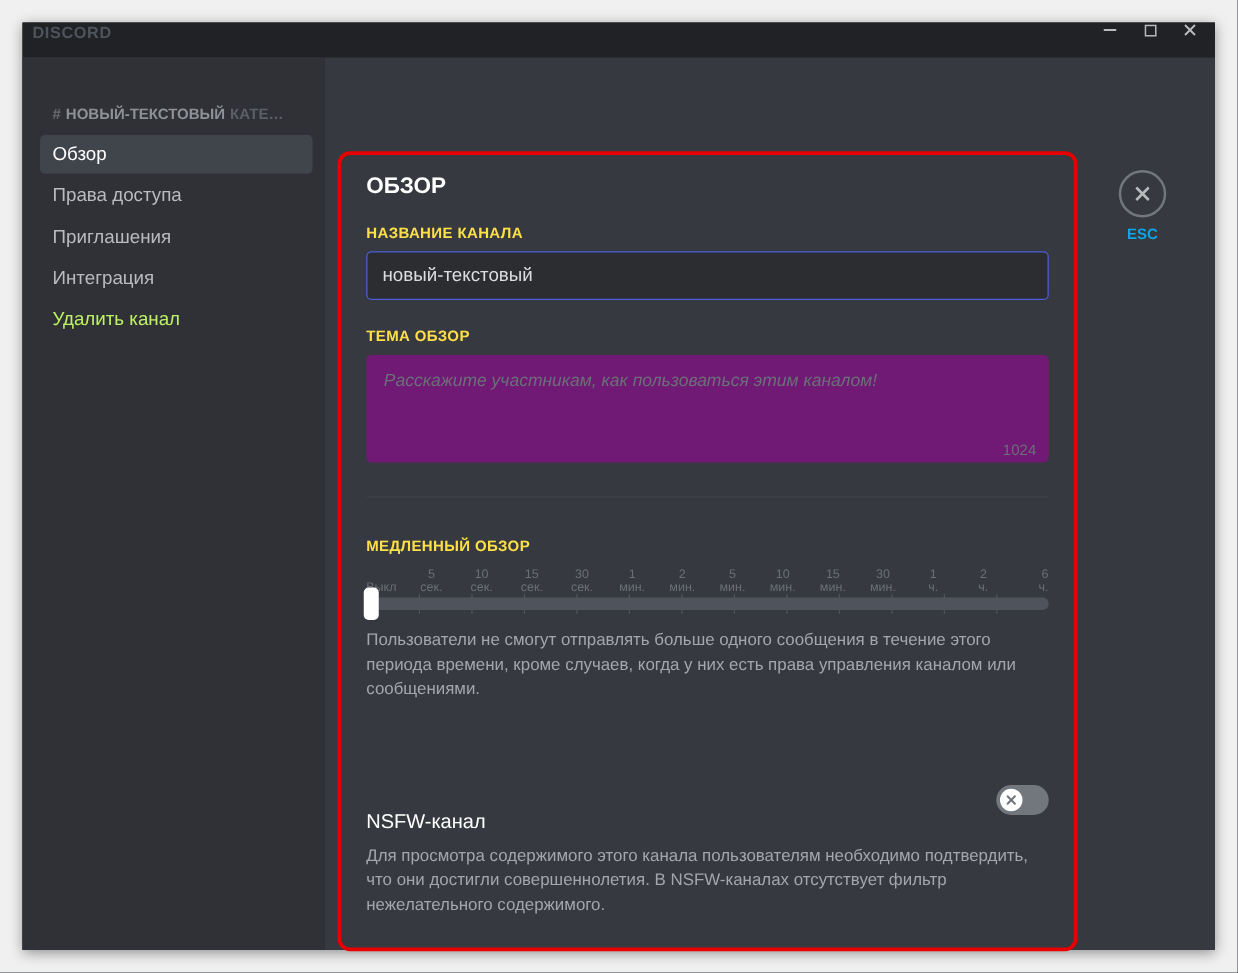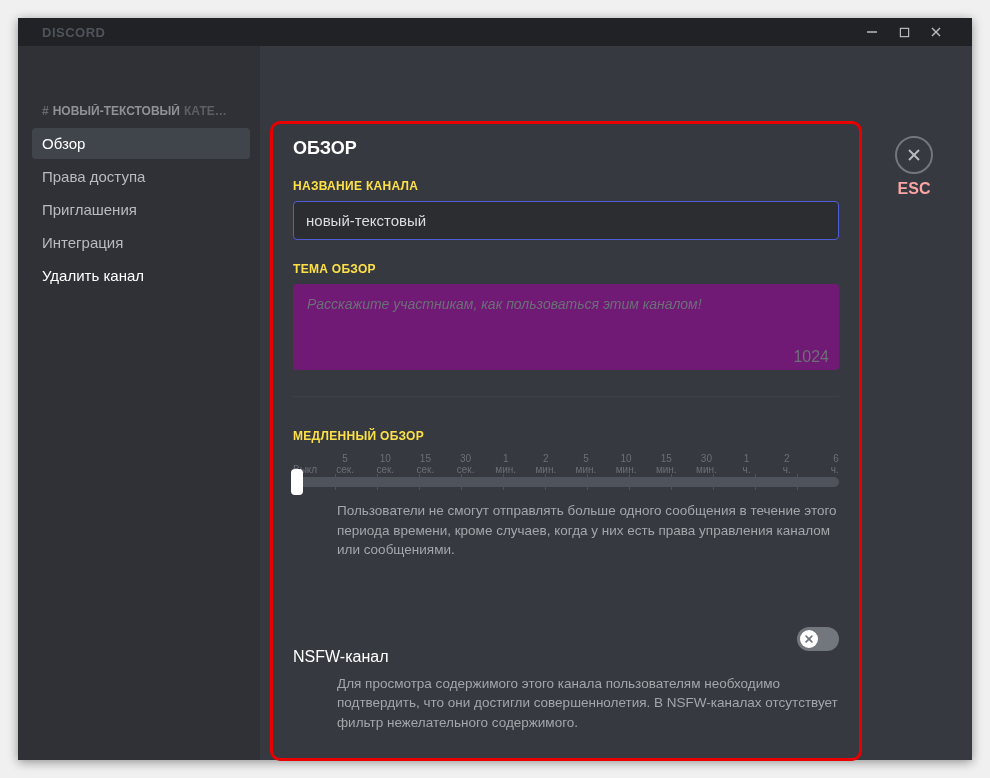--- a/index.html
+++ b/index.html
@@ -12,60 +12,60 @@
 .app-window {
   position: absolute;
   left: 18px; top: 18px;
   width: 954px; height: 742px;
   background: #202225;
   display: flex; flex-direction: column;
   box-shadow: 0 2px 10px rgba(0,0,0,0.4);
 }
 .titlebar {
   height: 28px;
-  display: flex; align-items: center;
-  padding: 0 24px;
+  display: flex; align-items: flex-start;
+  padding: 0 8px;
   background: #202225;
 }
 .titlebar .brand {
   font-size: 13px; font-weight: 700;
   color: #4f545c; letter-spacing: 0.5px;
 }
 .titlebar .win-controls {
   margin-left: auto; display: flex; gap: 20px; padding-right: 6px;
 }
 .titlebar .win-btn {
   width: 12px; height: 12px; display:flex; align-items:center; justify-content:center;
   color: #b9bbbe; font-size: 12px; line-height: 1;
 }
 .content-area {
   flex: 1; display: flex; background: #36393f;
   position: relative;
 }
 .sidebar {
   width: 242px; background: #2f3136;
-  padding-top: 58px; padding-left: 14px; padding-right: 0;
+  padding-top: 38px; padding-left: 14px; padding-right: 0;
 }
 .sidebar-header {
   font-size: 12px; color: #8e9297;
   padding: 0 10px 10px 10px;
   white-space: nowrap; overflow:hidden; text-overflow:ellipsis;
   font-weight: 600;
 }
 .sidebar-header .hash { opacity: .6; margin-right: 4px; }
 .sidebar-header .cat { color: #5c5f66; margin-left: 4px;}
 .sidebar-item {
   padding: 7px 10px; font-size: 15px; color: #b9bbbe;
   border-radius: 4px; margin-bottom: 2px; cursor: pointer;
   margin-right: 10px;
 }
 .sidebar-item.active {
   background: #40444b; color: #fff;
 }
-.sidebar-item.danger { color: #ffffff; }
+.sidebar-item.danger { color: #bef264; }
 .main-panel {
   flex:1; position: relative;
   padding: 0;
 }
 .highlight-box {
   position: absolute;
   left: 10px; top: 75px;
   width: 592px; height: 640px;
   border: 3px solid #e80000;
   border-radius: 10px;
@@ -100,21 +100,21 @@
   background: #701a75;
   border: none; border-radius: 4px;
   padding: 12px 14px;
   color: #dcddde; font-size: 14px;
   outline: none; resize: none;
   font-family: inherit;
 }
 .textarea::placeholder { color: #6b6f77; font-style: italic; }
 .char-count {
   position: absolute; right: 10px; bottom: 8px;
-  font-size: 16px; color: #6b6f77;
+  font-size: 12px; color: #6b6f77;
 }
 .divider {
   border: none; border-top: 1px solid #3f4147;
   margin: 22px 0 28px 0;
 }
 .slowmode-block { margin-top: 32px; }
 .slider-wrap { position: relative; margin-top: 10px; margin-bottom: 14px; }
 .slider-labels {
   display: flex; justify-content: space-between;
   font-size: 10px; color: #6b6f77; margin-bottom: 2px;
@@ -129,21 +129,21 @@
 }
 .slider-tick {
   position: absolute; top: -3px; bottom: -3px; width:1px;
   background: #4f545c;
 }
 .slider-thumb {
   position: absolute; left: 0; top: 50%; transform: translate(-2px,-50%);
   width: 12px; height: 26px; background: #fff; border-radius: 4px;
 }
 .help-text {
-  font-size: 13.5px; color: #a3a6aa; line-height: 1.45; margin-left: 44px;
+  font-size: 13.5px; color: #a3a6aa; line-height: 1.45;
 }
 .nsfw-row {
   display:flex; align-items:center; justify-content:space-between;
   margin-top: 52px; margin-bottom: 8px;
 }
 .nsfw-row .label {
   color:#fff; font-size:16px; font-weight:500;margin-top:36px;
 }
 .toggle {
   width: 42px; height: 24px; border-radius: 14px;
@@ -158,21 +158,21 @@
 .esc-btn {
   position:absolute; right: 38px; top: 90px;
   width: 40px; display:flex; flex-direction:column; align-items:center;
   color:#b9bbbe; cursor: pointer;
 }
 .esc-circle {
   width:38px; height:38px; border:2px solid #72767d; border-radius:50%;
   display:flex; align-items:center; justify-content:center;
   color:#b9bbbe;
 }
-.esc-label { font-size:16px; margin-top:6px; color:#fca5a5; font-weight:600;}
+.esc-label { font-size:12px; margin-top:6px; color:#0ea5e9; font-weight:600;}
 </style>
 </head>
 <body>
 
 <div class="app-window">
   <div class="titlebar">
     <span class="brand">DISCORD</span>
     <div class="win-controls">
       <span class="win-btn">
         <svg width="12" height="12" viewBox="0 0 12 12">

